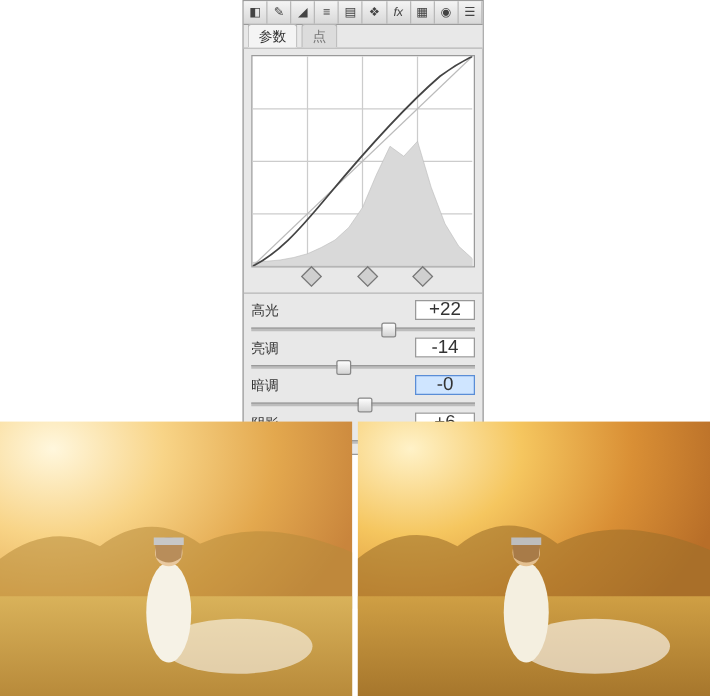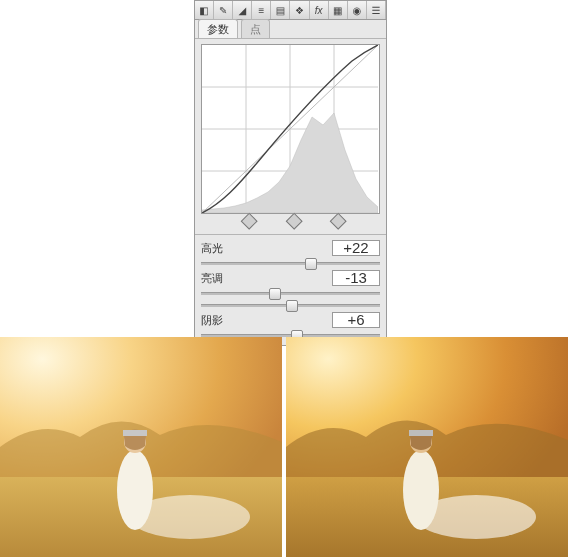--- a/index.html
+++ b/index.html
@@ -222,27 +222,31 @@
       <span class="slabel">高光</span>
       <span class="sval">+22</span>
     </div>
     <div class="strack">
       <div class="rail"></div>
       <div class="thumb" style="left:61%"></div>
     </div>
 
     <div class="srow">
       <span class="slabel">亮调</span>
-      <span class="sval">-13</span>
+      <span class="sval">-14</span>
     </div>
     <div class="strack">
       <div class="rail"></div>
       <div class="thumb" style="left:41%"></div>
     </div>
 
+    <div class="srow">
+      <span class="slabel">暗调</span>
+      <span class="sval focus">-0</span>
+    </div>
     <div class="strack">
       <div class="rail"></div>
       <div class="thumb" style="left:50%"></div>
     </div>
 
     <div class="srow">
       <span class="slabel">阴影</span>
       <span class="sval">+6</span>
     </div>
     <div class="strack">

